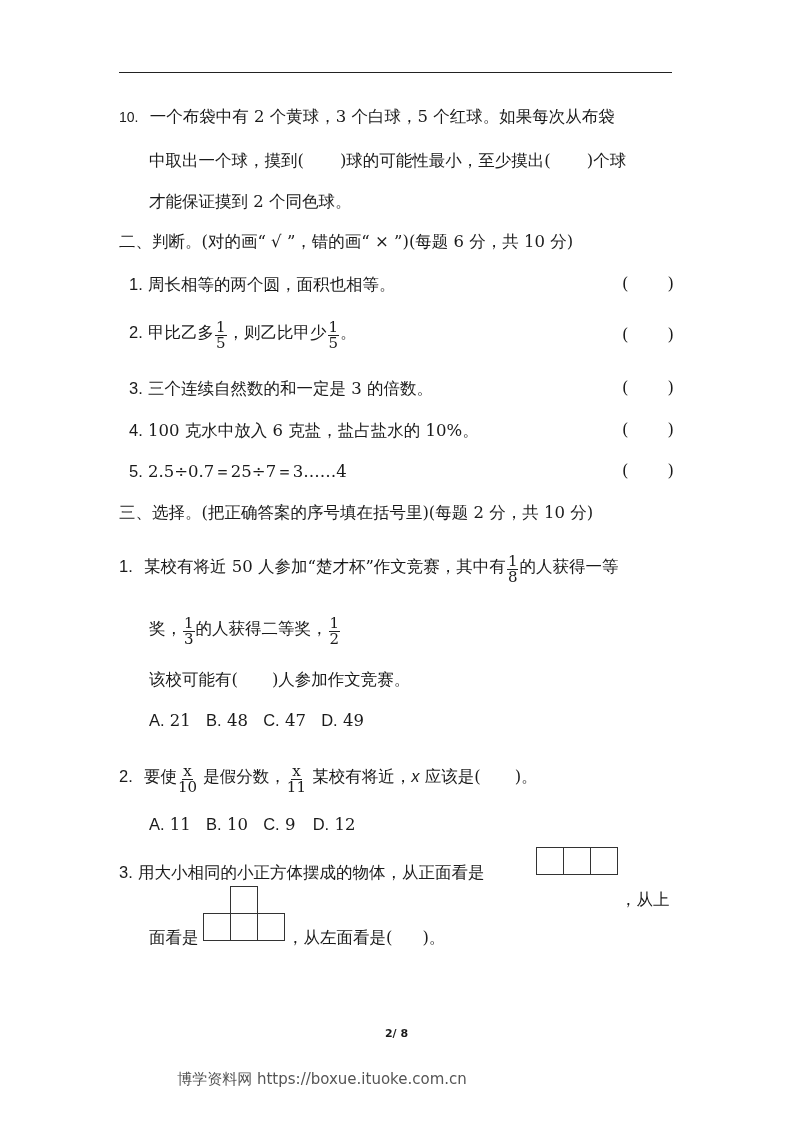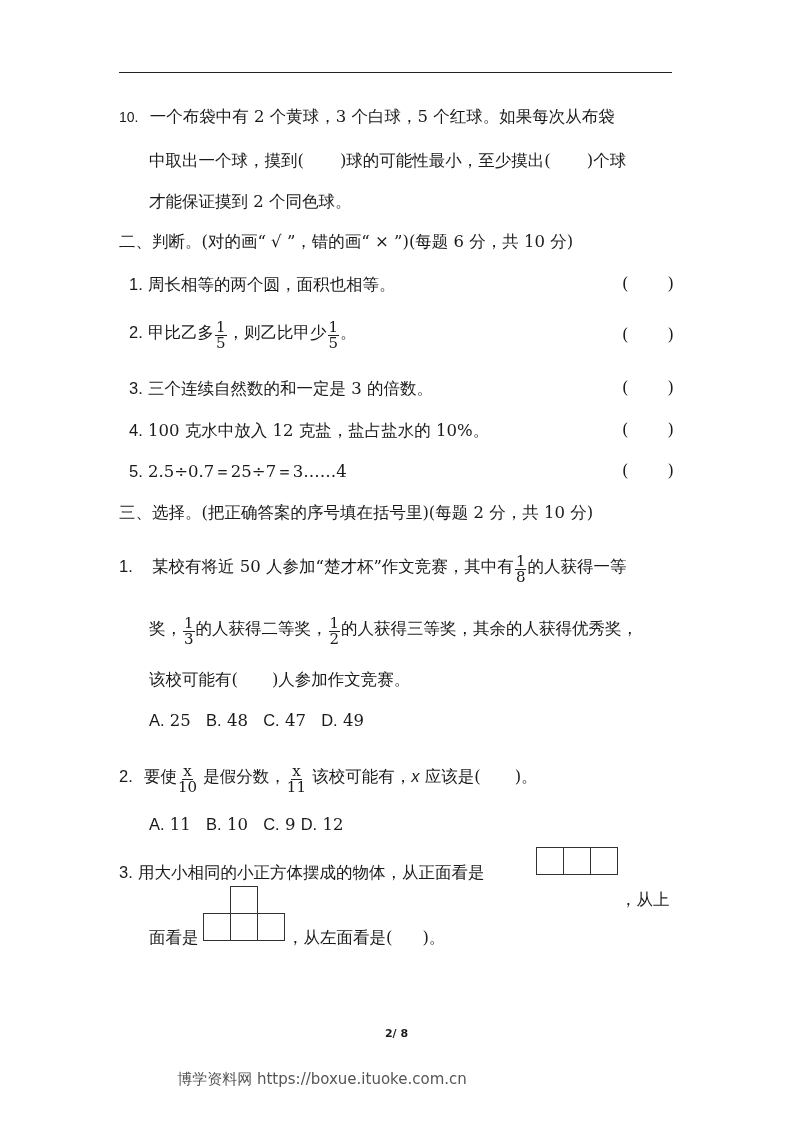--- a/index.html
+++ b/index.html
@@ -67,79 +67,79 @@
   <span class="num">3.</span>
   <span>三个连续自然数的和一定是 3 的倍数。</span>
 </div>
 <div class="paren-box" style="top:378px;">
     <span>(</span>
     <span>)</span>
   </div>
 
 <div class="line" style="top:420px; left:129px;">
   <span class="num">4.</span>
-  <span>100 克水中放入 12 克盐，盐占盐水的 10%。</span>
+  <span>100 克水中放入 6 克盐，盐占盐水的 10%。</span>
 </div>
 <div class="paren-box" style="top:420px;">
     <span>(</span>
     <span>)</span>
   </div>
 
 <div class="line" style="top:461px; left:129px;">
   <span class="num">5.</span>
   <span>2.5÷0.7＝25÷7＝3……4</span>
 </div>
 <div class="paren-box" style="top:461px;">
     <span>(</span>
     <span>)</span>
   </div>
 
 <div class="line" style="top:503px;">三、选择。(把正确答案的序号填在括号里)(每题 2 分，共 10 分)</div>
 
 <div class="line" style="top:552px;">
   <span class="num">1.</span>
-  <span style="margin-left:14px;">某校有将近 50 人参加“楚才杯”作文竞赛，其中有</span><span class="frac">
+  <span style="margin-left:6px;">某校有将近 50 人参加“楚才杯”作文竞赛，其中有</span><span class="frac">
       <span class="n">1</span>
       <span class="d">8</span>
     </span><span>的人获得一等</span>
 </div>
 <div class="line indent" style="top:614px;">
   <span>奖，</span><span class="frac">
       <span class="n">1</span>
       <span class="d">3</span>
     </span><span>的人获得二等奖，</span><span class="frac">
       <span class="n">1</span>
       <span class="d">2</span>
-    </span><span>的人获得三等奖，其余的人获得优秀奖，</span>
+    </span>
 </div>
 <div class="line indent" style="top:670px;">
   <span>该校可能有(</span><span class="blank" style="width:34px;"></span><span>)人参加作文竞赛。</span>
 </div>
 <div class="line indent" style="top:710px;">
-  <span><span class="sans">A.</span> <span>25</span></span>
+  <span><span class="sans">A.</span> <span>21</span></span>
   <span style="margin-left:10px;"><span class="sans">B.</span> <span>48</span></span>
   <span style="margin-left:10px;"><span class="sans">C.</span> <span>47</span></span>
   <span style="margin-left:10px;"><span class="sans">D.</span> <span>49</span></span>
 </div>
 
 <div class="line" style="top:762px;">
   <span class="num">2.</span>
   <span style="margin-left:6px;">要使</span><span class="frac">
       <span class="n">x</span>
       <span class="d">10</span>
     </span><span> 是假分数，</span><span class="frac">
       <span class="n">x</span>
       <span class="d">11</span>
-    </span><span> 该校可能有，</span><span class="sans" style="font-style:italic;">x</span><span> 应该是(</span><span class="blank" style="width:34px;"></span><span>)。</span>
+    </span><span> 某校有将近，</span><span class="sans" style="font-style:italic;">x</span><span> 应该是(</span><span class="blank" style="width:34px;"></span><span>)。</span>
 </div>
 <div class="line indent" style="top:814px;">
   <span><span class="sans">A.</span> <span>11</span></span>
   <span style="margin-left:10px;margin-top:16px;"><span class="sans">B.</span> <span>10</span></span>
   <span style="margin-left:10px;"><span class="sans">C.</span> <span>9</span></span>
-  <span style="margin-left:0;"><span class="sans">D.</span> <span>12</span></span>
+  <span style="margin-left:12px;"><span class="sans">D.</span> <span>12</span></span>
 </div>
 
 <div class="line" style="top:862px;">
   <span class="num">3.</span>
   <span style="">用大小相同的小正方体摆成的物体，从正面看是</span>
 </div>
 <div class="grid-fig">
   <div class="cell" style="left:536px; top:847px; width:28px; height:28px;"></div>
   <div class="cell" style="left:563px; top:847px; width:28px; height:28px;"></div>
   <div class="cell" style="left:590px; top:847px; width:28px; height:28px;"></div>

